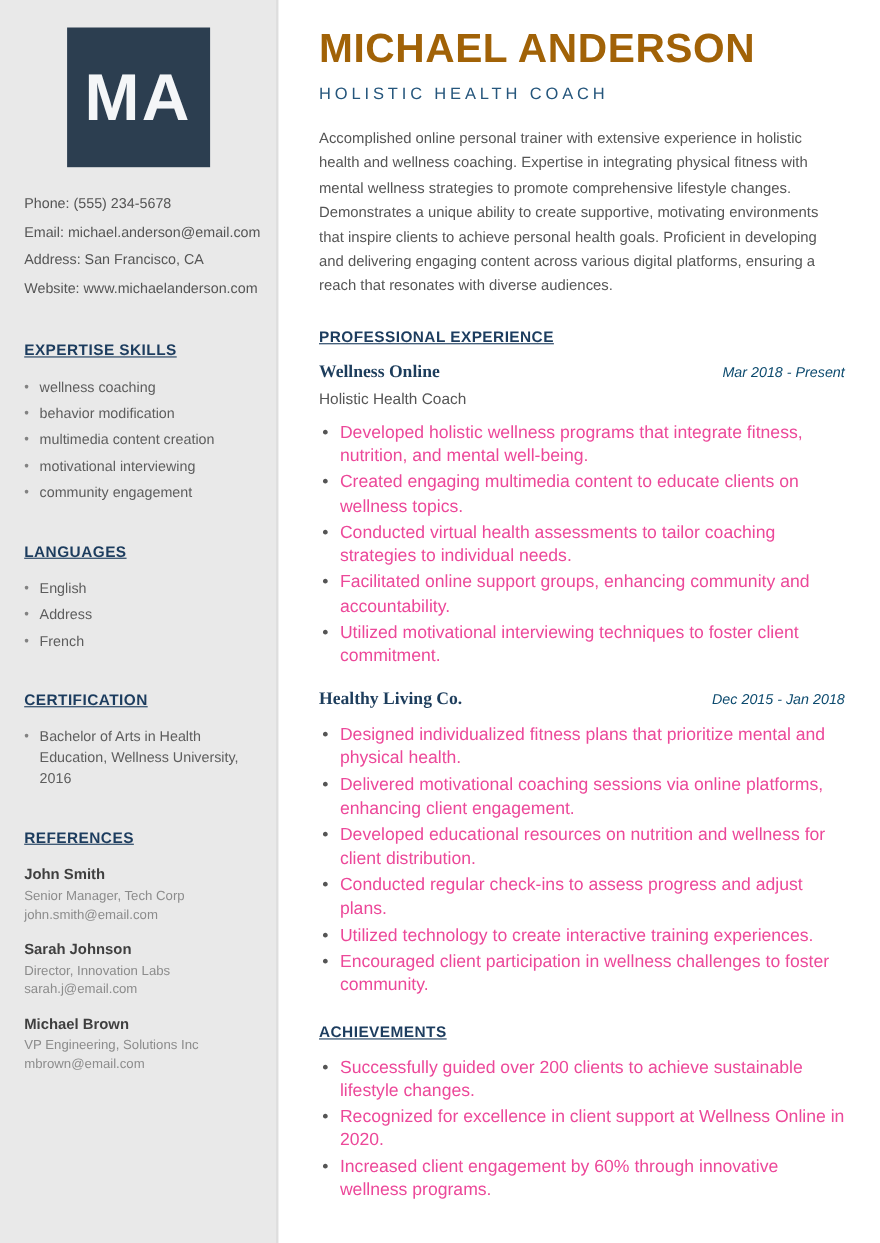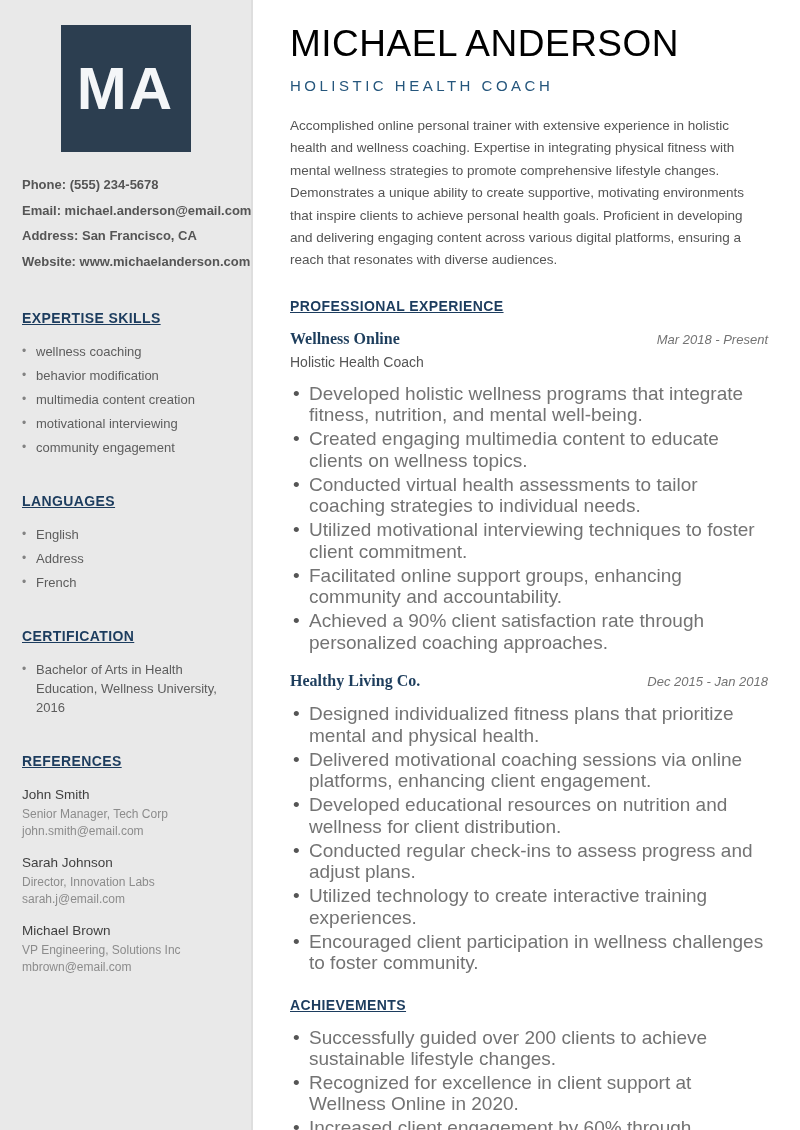--- a/index.html
+++ b/index.html
@@ -16,66 +16,66 @@
     background:#e9e9e9; border-right:2px solid #dedede;
     padding:25px 22px 20px 22px;
   }
   .avatar {
     width:130px; height:127px; margin:0 auto;
     background:#2c3e50; display:flex; align-items:center; justify-content:center;
   }
   .avatar span {
     color:#f4f6f8; font-size:60px; font-weight:bold; letter-spacing:2px;
   }
-  .contact { margin-top:20px;font-weight:bold; }
+  .contact { margin-top:20px; }
   .contact p {
     font-size:13px; color:#555555; line-height:25.5px; white-space:nowrap;
   }
   .side-section { margin-top:36px; }
   .side-heading, .main-heading {
     font-size:14px; font-weight:bold; color:#1c3c5e;
     text-decoration:underline; letter-spacing:0.4px; margin-bottom:16px;
   }
   ul.side-list { list-style:none; }
   ul.side-list li {
     position:relative; padding-left:14px; font-size:13px; color:#5d5d5d;
     line-height:19px; margin-bottom:5px;
   }
   ul.side-list li::before {
     content:"•"; position:absolute; left:0; top:0; color:#828282; font-size:12px;
   }
   .ref-entry { margin-bottom:13px; }
-  .ref-name { font-size:13.5px; font-weight:normal; color:#3f3f3f; line-height:19px; margin-bottom:2px; }
+  .ref-name { font-size:13.5px; font-weight:bold; color:#3f3f3f; line-height:19px; margin-bottom:2px; }
   .ref-role, .ref-email { font-size:12px; color:#8c8c8c; line-height:17px; }
 
   
   .main {
     position:absolute; left:290px; top:0; width:478px;
   }
   .person-name {
-    margin-top:24px; font-size:37px; font-weight:normal; color:#000000;
+    margin-top:24px; font-size:37px; font-weight:bold; color:#a16207;
     letter-spacing:0.5px; line-height:40px;
   }
   .person-title {
     margin-top:13px; font-size:15px; font-weight:500; color:#25567c;
     letter-spacing:3.5px; line-height:18px;
   }
   .summary {
     margin-top:20px; font-size:13.5px; color:#555555; line-height:22.4px;
   }
   .main-heading { margin-top:26px; margin-bottom:15px; }
   .job { margin-top:0; }
   .job + .job { margin-top:18px; }
   .job-head { display:flex; justify-content:space-between; align-items:baseline; }
   .job-company { font-size:16px; font-weight:bold; color:#1d3d5c; line-height:20px;font-family:Liberation Serif, serif; }
-  .job-dates { font-size:13px; font-style:italic; color:#737373; }
+  .job-dates { font-size:13px; font-style:italic; color:#0c4a6e; }
   .job-role { font-size:14px; color:#555555; margin-top:4px; line-height:18px; }
   ul.main-list { list-style:none; margin-top:12px; }
   ul.main-list li {
-    position:relative; padding-left:19px; font-size:19px; color:#737373;
+    position:relative; padding-left:19px; font-size:16px; color:#ec4899;
     line-height:21.5px; margin-bottom:2.5px;
   }
   ul.main-list li::before {
     content:"•"; position:absolute; left:3px; top:0; color:#555555;
   }
   .ach-heading { margin-top:23px; margin-bottom:14px; }
   ul.ach-list li { margin-bottom:2px; }
 </style>
 </head>
 <body>
@@ -152,23 +152,22 @@
     <div class="job">
       <div class="job-head">
         <span class="job-company">Wellness Online</span>
         <span class="job-dates">Mar 2018 - Present</span>
       </div>
       <div class="job-role">Holistic Health Coach</div>
       <ul class="main-list">
           <li>Developed holistic wellness programs that integrate fitness, nutrition, and mental well-being.</li>
           <li>Created engaging multimedia content to educate clients on wellness topics.</li>
           <li>Conducted virtual health assessments to tailor coaching strategies to individual needs.</li>
+          <li>Facilitated online support groups, enhancing community and accountability.</li>
           <li>Utilized motivational interviewing techniques to foster client commitment.</li>
-          <li>Facilitated online support groups, enhancing community and accountability.</li>
-          <li>Achieved a 90% client satisfaction rate through personalized coaching approaches.</li>
         </ul>
     </div>
 
     <div class="job">
       <div class="job-head">
         <span class="job-company">Healthy Living Co.</span>
         <span class="job-dates">Dec 2015 - Jan 2018</span>
       </div>
       <ul class="main-list">
           <li>Designed individualized fitness plans that prioritize mental and physical health.</li>

